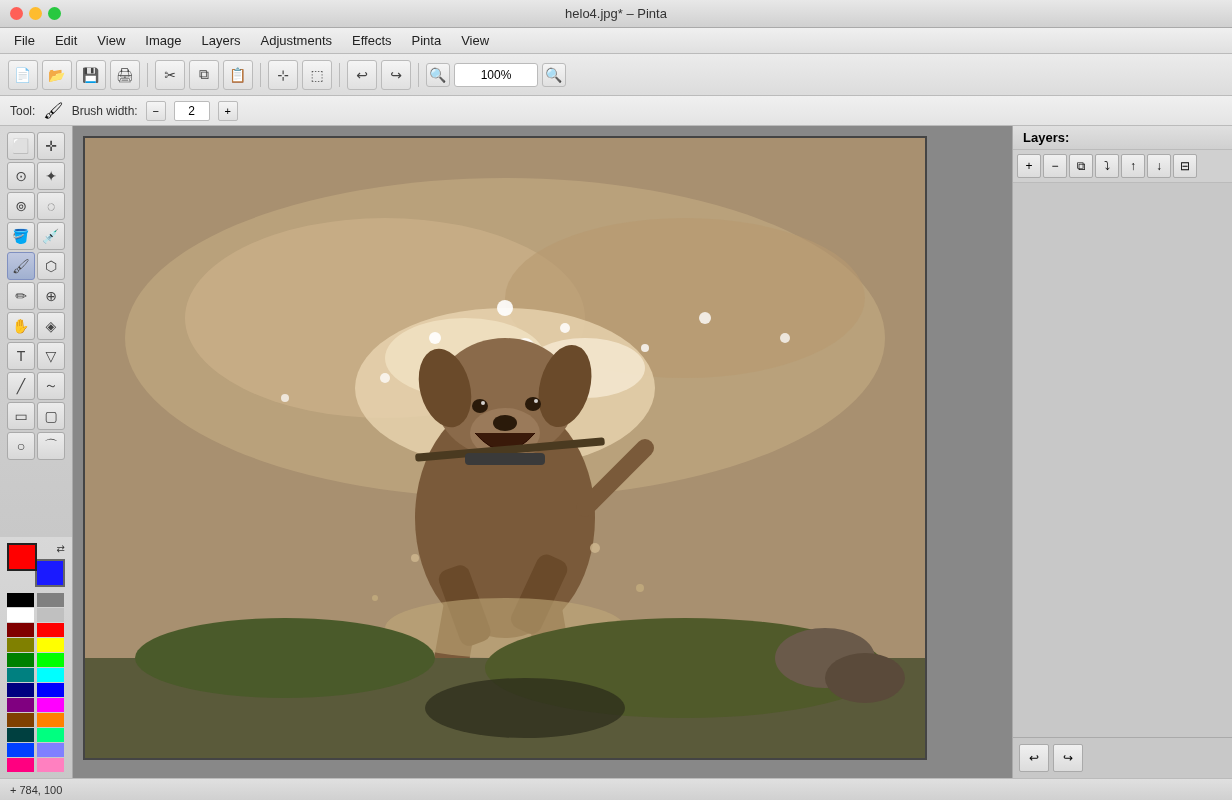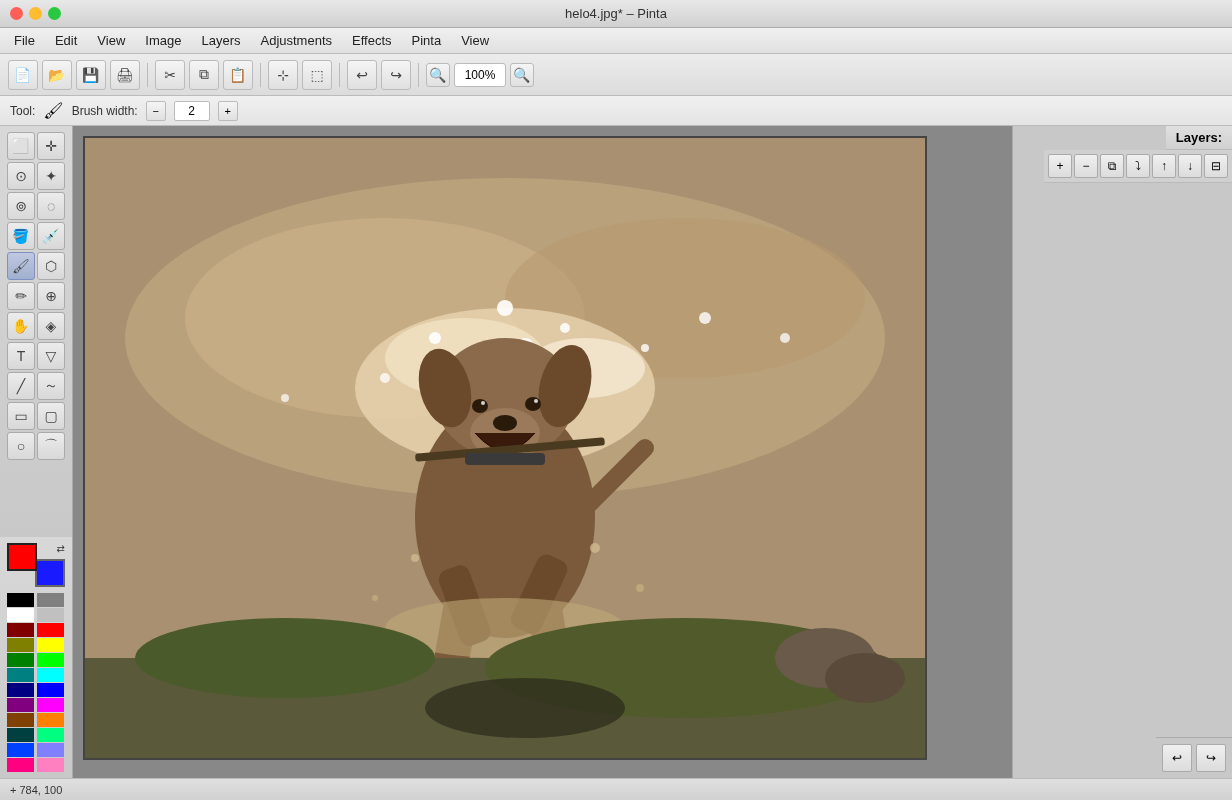--- a/index.html
+++ b/index.html
@@ -90,21 +90,21 @@
       font-size: 14px;
       color: #444;
     }
     .tb-separator {
       width: 1px;
       height: 24px;
       background: #bbb;
       margin: 0 3px;
     }
     #zoom-input {
-      width: 52px;
+      width: 84px;
       height: 24px;
       border: 1px solid #bbb;
       border-radius: 3px;
       text-align: center;
       font-size: 12px;
       background: white;
     }
     .tb-zoom-btn {
       width: 24px;
       height: 24px;
@@ -281,21 +281,20 @@
     }
 
     
     #right-panel {
       width: 220px;
       background: #c8c8c8;
       border-left: 1px solid #aaa;
       display: flex;
       flex-direction: column;
       flex-shrink: 0;
-      align-items: flex-end;
     }
     #layers-header {
       background: linear-gradient(to bottom, #e0e0e0, #d0d0d0);
       padding: 4px 10px;
       font-weight: bold;
       font-size: 13px;
       border-bottom: 1px solid #bbb;
     }
     #layer-thumbnail-area {
       background: #0000ee;

